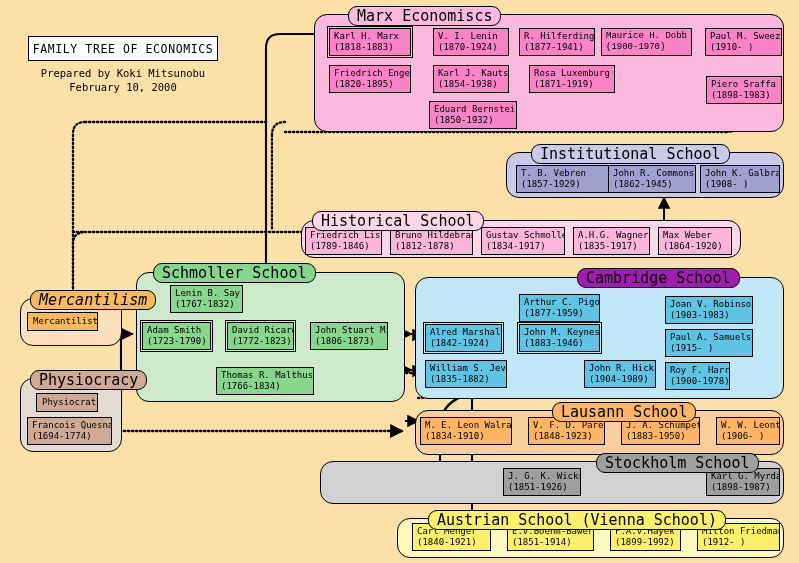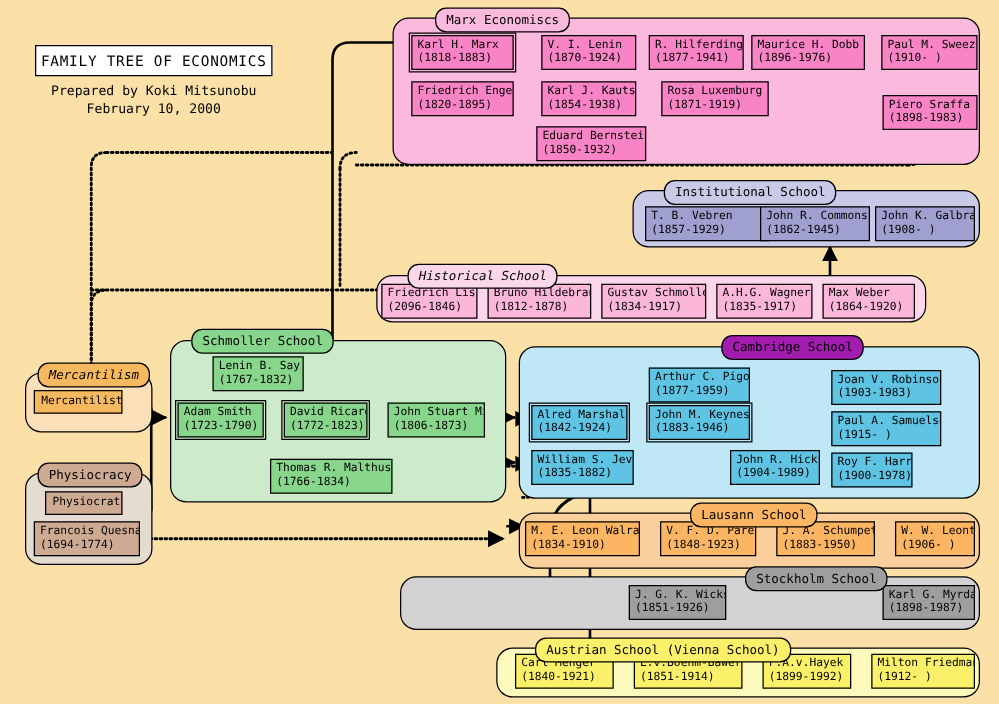--- a/index.html
+++ b/index.html
@@ -30,21 +30,21 @@
 
   
   .school{
     position:absolute; border:1.6px solid #000; border-radius:13px; z-index:2;
   }
   .school-label{
     position:absolute; z-index:5;
     border:1.6px solid #000; border-radius:9px;
     height:20px; padding:0 8px;
     display:flex; align-items:center; justify-content:center;
-    font-size:10px; white-space:nowrap; color:#000;
+    font-size:15px; white-space:nowrap; color:#000;
   }
 
   
   .node{
     position:absolute; z-index:3;
     border:1.4px solid #000;
     padding:2px 3px 2px 4px;
     font-size:9px; line-height:11.2px; color:#000;
     white-space:nowrap; overflow:hidden;
   }
@@ -248,23 +248,23 @@
     <span class="dt">(1818-1883)</span>
   </div>
   <div class="node t-marx" style="left:433px; top:28px; width:76px;">
     <span class="nm">V. I. Lenin</span>
     <span class="dt">(1870-1924)</span>
   </div>
   <div class="node t-marx" style="left:519px; top:28px; width:76px;">
     <span class="nm">R. Hilferding</span>
     <span class="dt">(1877-1941)</span>
   </div>
-  <div class="node t-marx" style="left:601px; top:28px; width:91px;">
+  <div class="node t-marx" style="left:601px; top:28px; width:91px;font-family:Liberation Mono, monospace;">
     <span class="nm">Maurice H. Dobb</span>
-    <span class="dt">(1896-1976)</span>
+    <span class="dt">(1900-1970)</span>
   </div>
   <div class="node t-marx" style="left:705px; top:28px; width:77px;">
     <span class="nm">Paul M. Sweezy</span>
     <span class="dt">(1910-   )</span>
   </div>
 
   <div class="node t-marx" style="left:329px; top:65px; width:82px;">
     <span class="nm">Friedrich Engels</span>
     <span class="dt">(1820-1895)</span>
   </div>
@@ -296,26 +296,26 @@
   <div class="node t-inst" style="left:608px; top:165px; width:88px;">
     <span class="nm">John R. Commons</span>
     <span class="dt">(1862-1945)</span>
   </div>
   <div class="node t-inst" style="left:700px; top:165px; width:80px;">
     <span class="nm">John K. Galbraith</span>
     <span class="dt">(1908-   )</span>
   </div>
 
   <div class="school s-hist" style="left:301px; top:220px; width:440px; height:38px;"></div>
-  <div class="school-label lbl-hist" style="left:326px; top:211px;font-style:italic;">
+  <div class="school-label lbl-hist" style="left:312px; top:211px;">
     <span>Historical School</span>
   </div>
   <div class="node t-hist" style="left:305px; top:227px; width:77px;">
     <span class="nm">Friedrich List</span>
-    <span class="dt">(2096-1846)</span>
+    <span class="dt">(1789-1846)</span>
   </div>
   <div class="node t-hist" style="left:390px; top:227px; width:83px;">
     <span class="nm">Bruno Hildebrand</span>
     <span class="dt">(1812-1878)</span>
   </div>
   <div class="node t-hist" style="left:481px; top:227px; width:84px;">
     <span class="nm">Gustav Schmoller</span>
     <span class="dt">(1834-1917)</span>
   </div>
   <div class="node t-hist" style="left:573px; top:227px; width:77px;">

